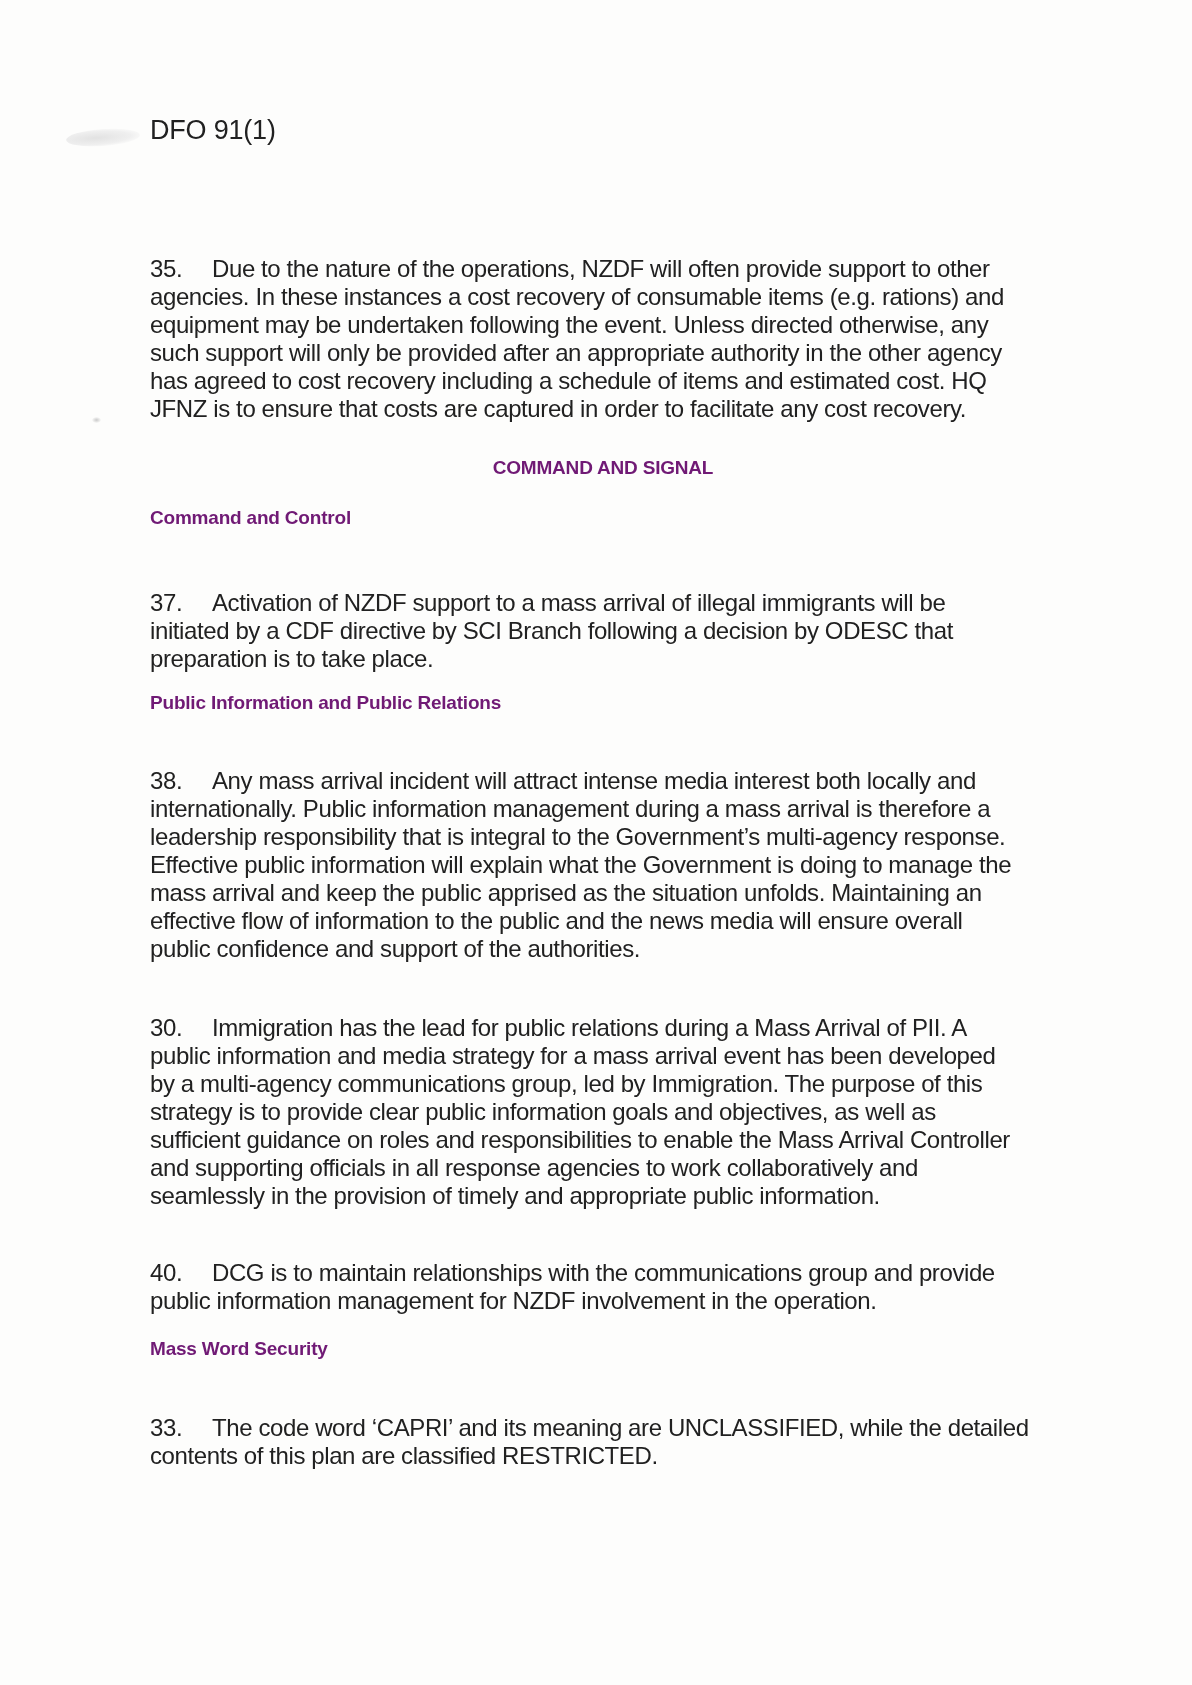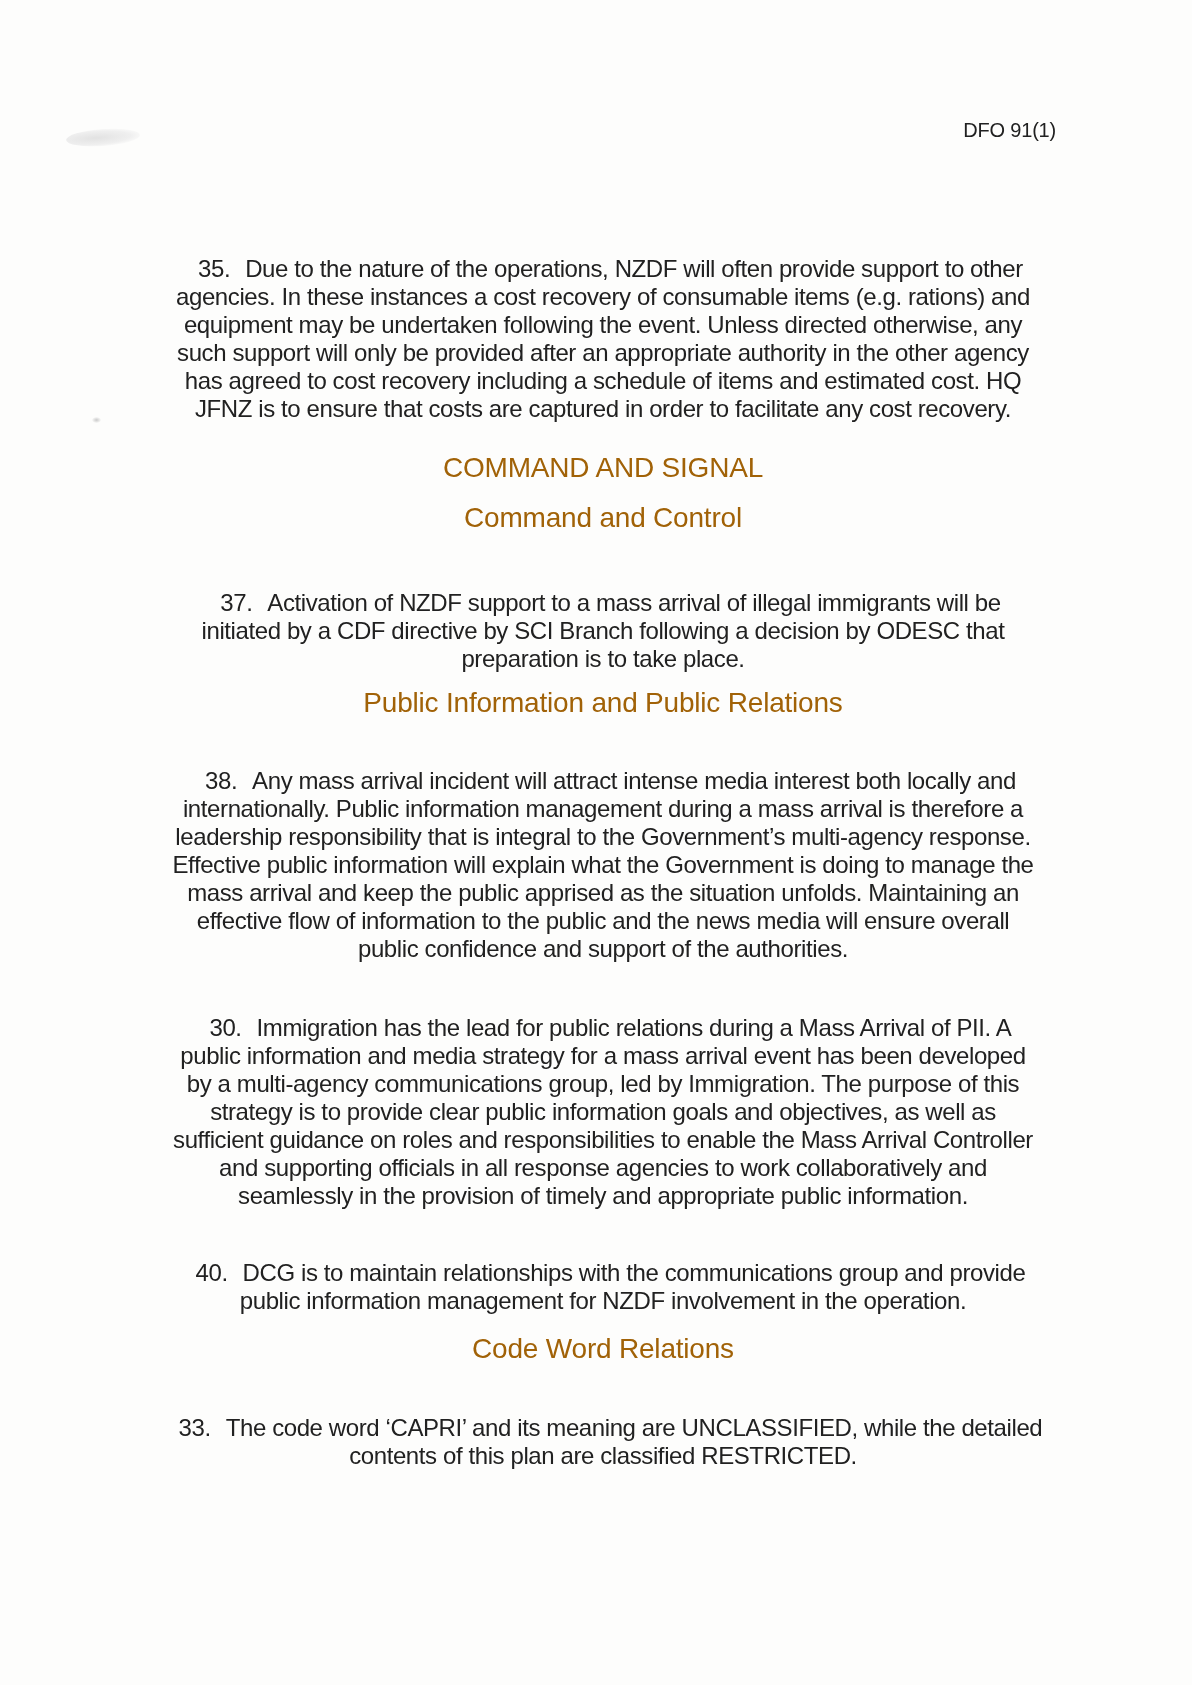--- a/index.html
+++ b/index.html
@@ -26,40 +26,38 @@
   .content {
     position: relative;
     margin-left: 150px;
     margin-right: 136px; 
   }
   .line-block {
     font-size: 24px;
     line-height: 28px;
     letter-spacing: -0.4px;
     white-space: pre-line;
-    text-align: center;
   }
   .para { }
   .pnum {
     display: inline-block;
     width: 62px; 
     letter-spacing: -0.4px;
   }
   .ptext { white-space: pre-line; }
   .heading {
-    font-weight: 400;
-    font-size: 28px;
+    font-weight: 700;
+    font-size: 19px;
     line-height: 28px;
     letter-spacing: -0.2px;
-    color: #a16207;
+    color: #701a75;
   }
   .center-heading { text-align: center; }
   .header-ref {
-    text-align: right;
-    font-size: 20px;
+    font-size: 27px;
     line-height: 28px;
     letter-spacing: -0.2px;
     margin-top: 116px;
   }
   
   .b-p35   { margin-top: 83px; }
   .b-cmd   { margin-top: 31px; }
   .b-cc    { margin-top: 22px; }
   .b-p36   { margin-top: 25px; }
   .b-act   { margin-top: 19px; }
@@ -143,21 +141,21 @@
 sufficient guidance on roles and responsibilities to enable the Mass Arrival Controller
 and supporting officials in all response agencies to work collaboratively and
 seamlessly in the provision of timely and appropriate public information.</span>
     </div>
 
     <div class="para line-block b-p40">
       <span class="pnum">40.</span><span class="ptext">DCG is to maintain relationships with the communications group and provide
 public information management for NZDF involvement in the operation.</span>
     </div>
 
-    <div class="heading line-block b-cw">Code Word Relations</div>
+    <div class="heading line-block b-cw">Mass Word Security</div>
 
     <div class="para line-block b-p41">
       <span class="pnum">33.</span><span class="ptext">The code word ‘CAPRI’ and its meaning are UNCLASSIFIED, while the detailed
 contents of this plan are classified RESTRICTED.</span>
     </div>
 
   </div>
 </div>
 
 </body></html>

